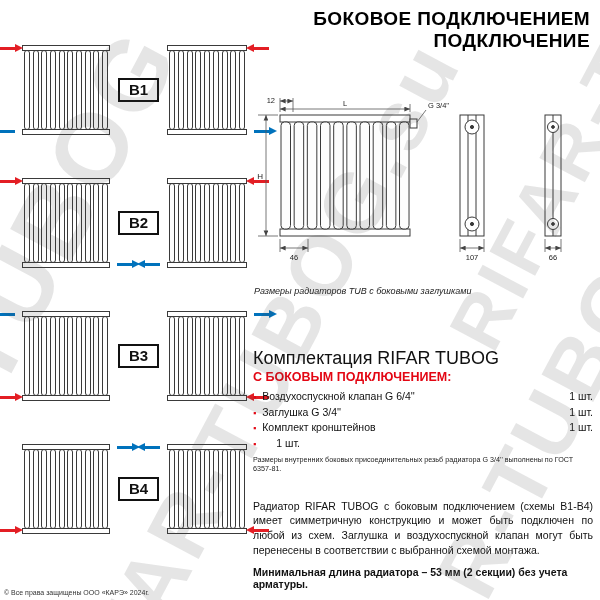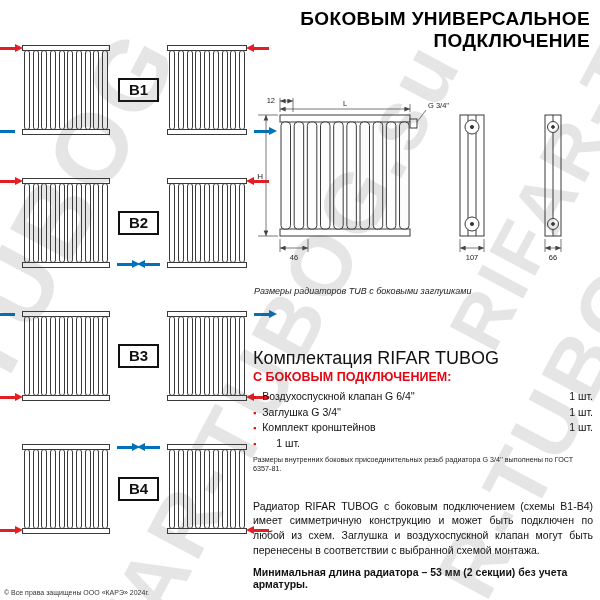--- a/index.html
+++ b/index.html
@@ -66,21 +66,21 @@
 <div class="page">
 
   <div class="wm-layer">
       <div class="wm wm-0">TUBOG</div>
       <div class="wm wm-1">RIFAR-TUBOG.su</div>
       <div class="wm wm-2">RIFAR-TUBOG.su</div>
       <div class="wm wm-3">RIFAR-TUBOG.su</div>
     </div>
 
   <div class="title">
-    <div>БОКОВЫМ УНИВЕРСАЛЬНОЕ</div>
+    <div>БОКОВОЕ ПОДКЛЮЧЕНИЕМ</div>
     <div>ПОДКЛЮЧЕНИЕ</div>
   </div>
 
   <div class="schemes">
       <div class="scheme-row">
         <div class="radiator">
           <div class="tubes">
             <div class="tube"></div>
             <div class="tube"></div>
             <div class="tube"></div>

